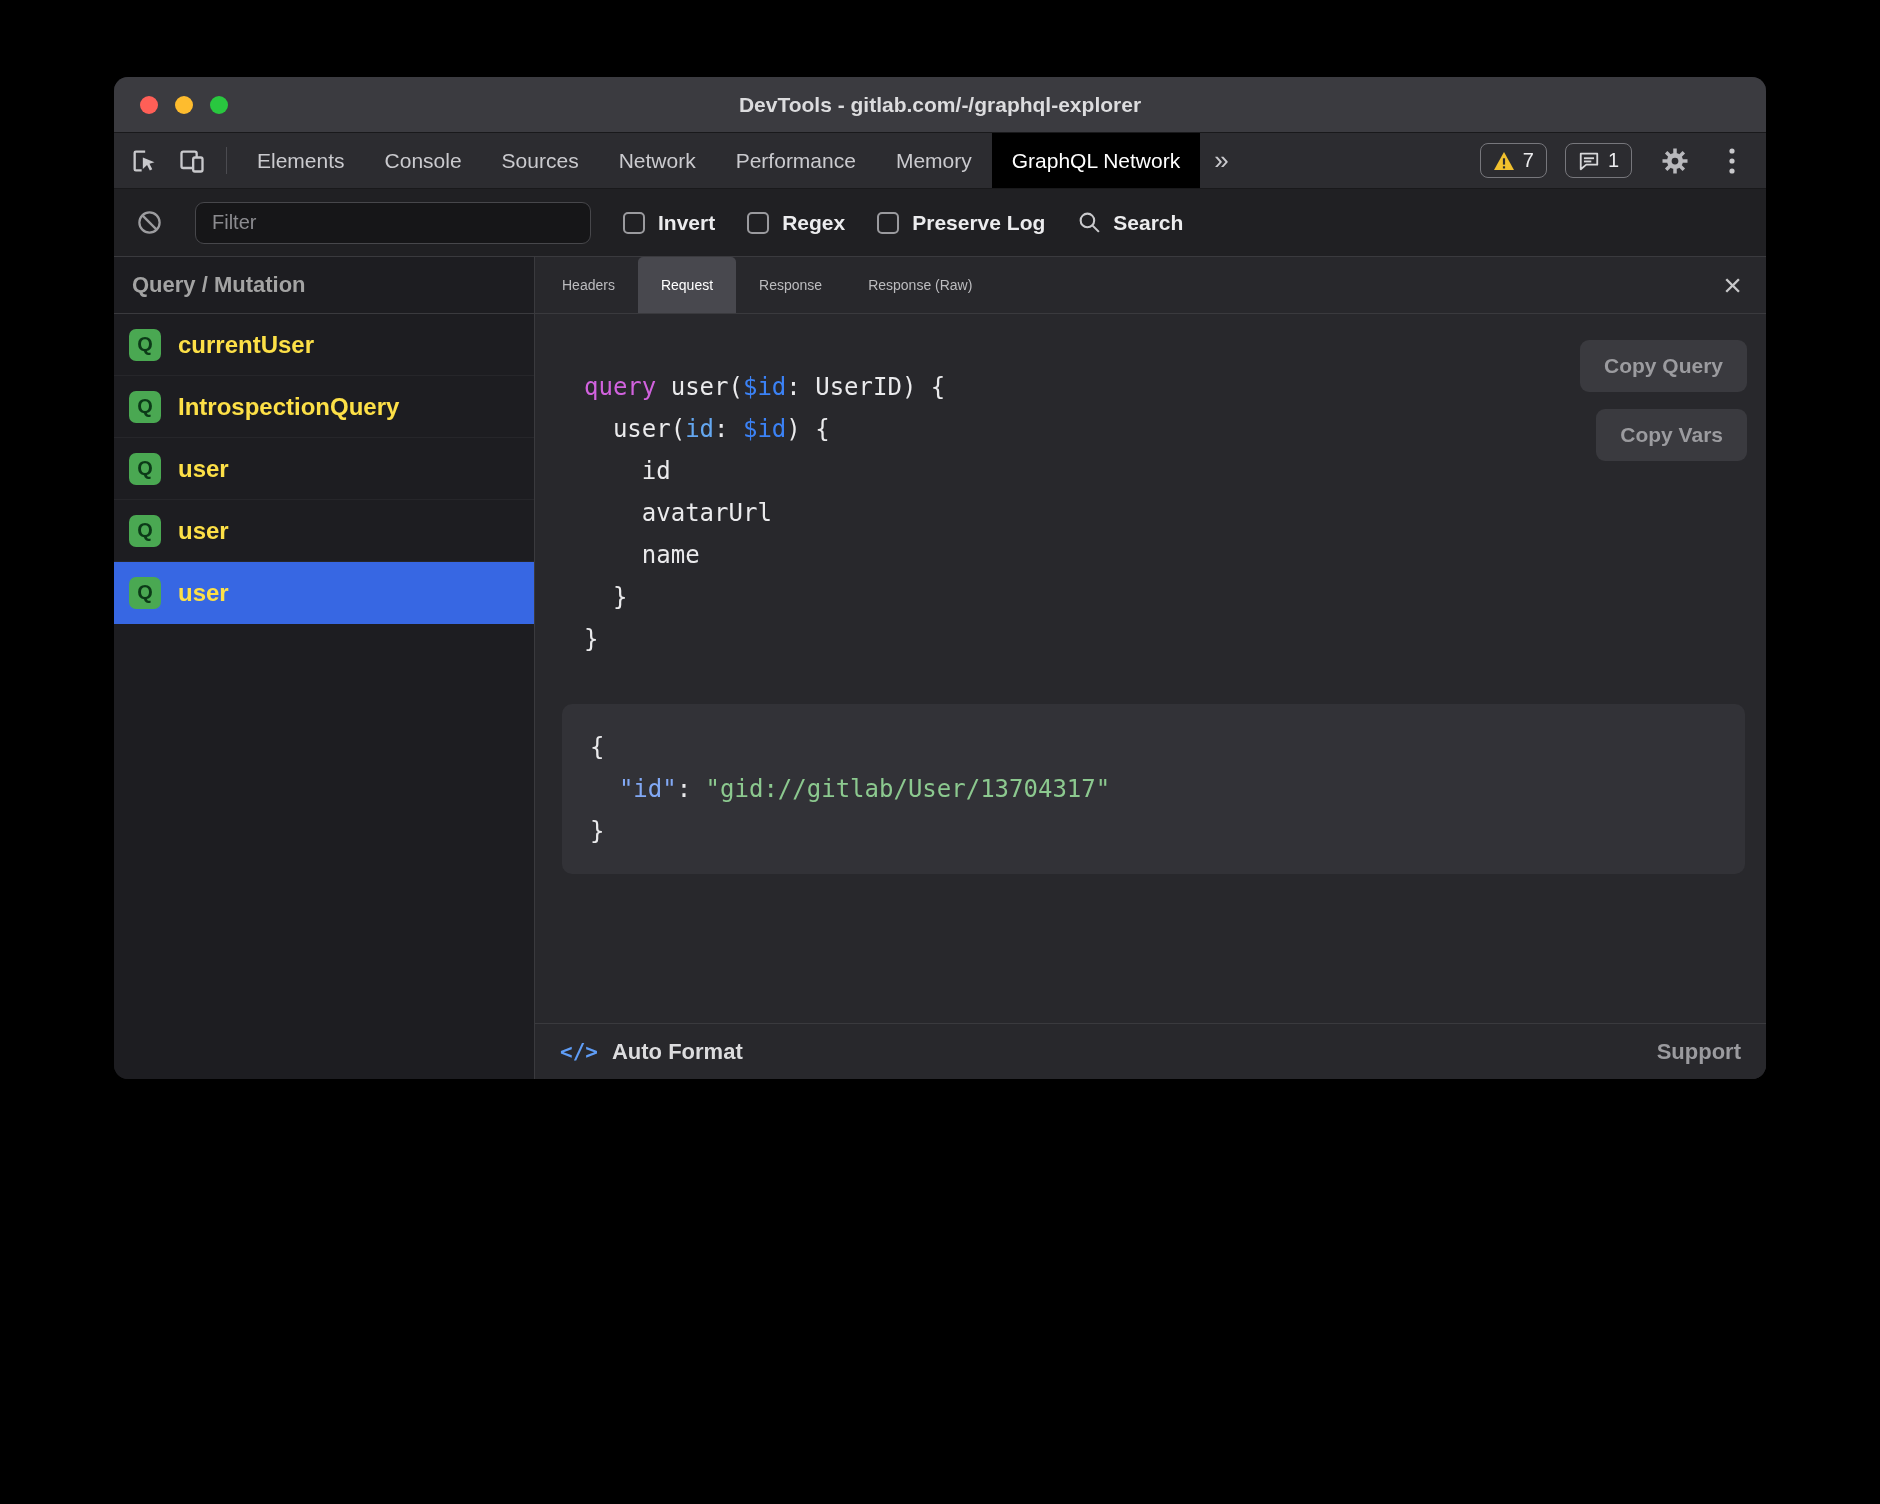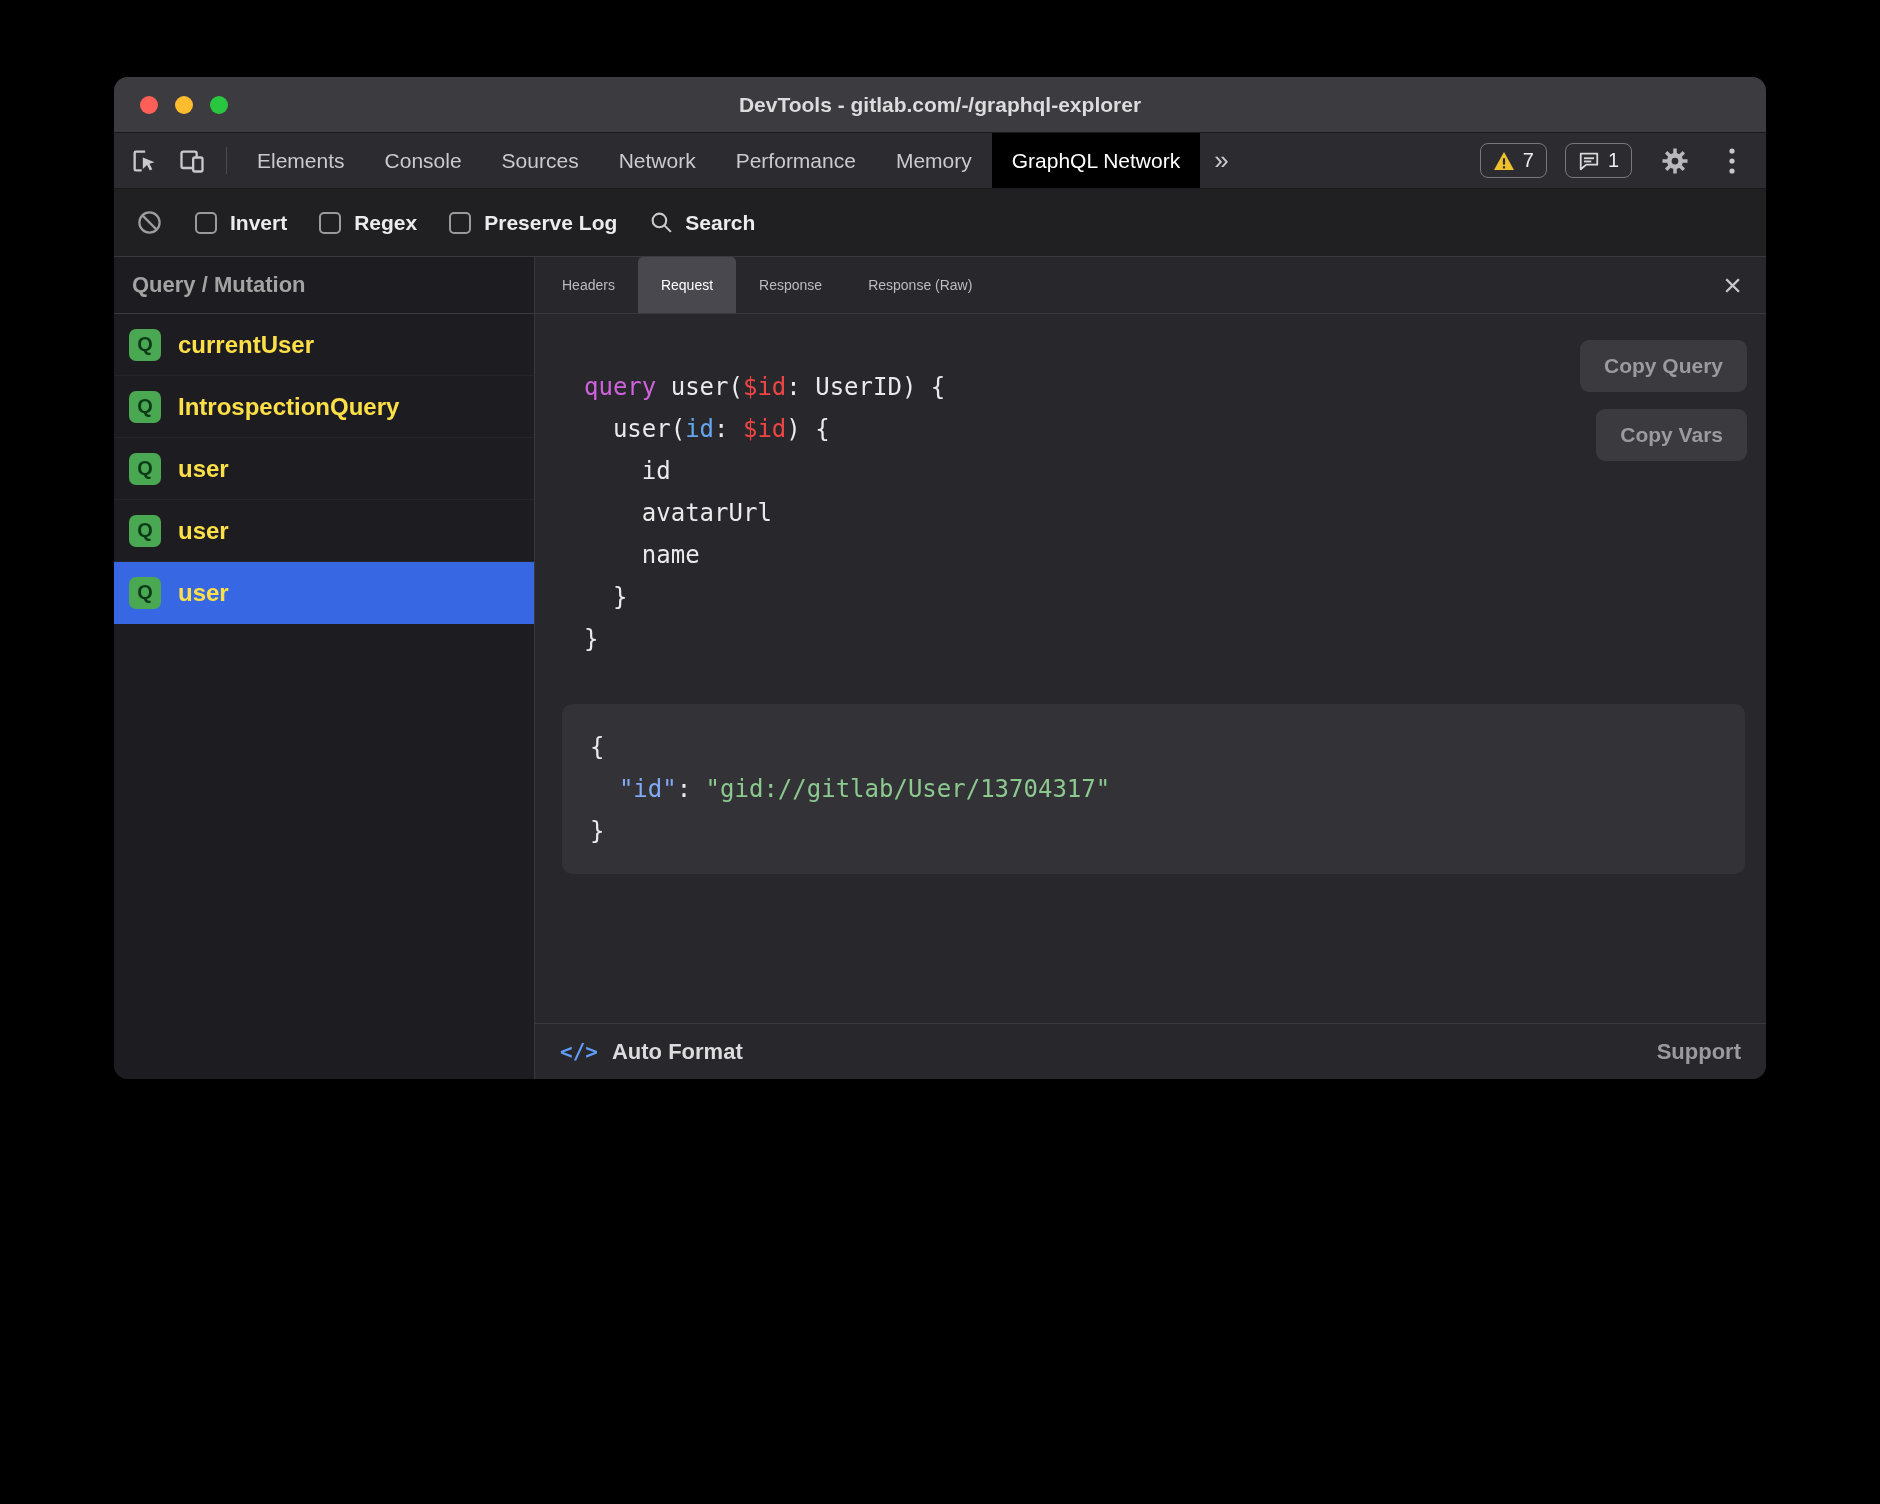--- a/index.html
+++ b/index.html
@@ -100,21 +100,21 @@
     line-height:1; cursor:pointer;
   }
   .content {
     flex:1; min-height:0; position:relative; overflow:hidden;
     padding:52px 21px 0 27px;
     font-family:"DejaVu Sans Mono", monospace;
   }
   .cl { font-size:24px; line-height:42px; color:#eaeaec; white-space:pre; }
   .code-block { margin-left:22px; }
   .tk-kw  { color:#d162de;text-align:center; }
-  .tk-var { color:#ef4444; }
+  .tk-var { color:#3b82f6; }
   .tk-arg { color:#64a7f0; }
   .tk-key { color:#82a9f5; }
   .tk-str { color:#8cc98f; }
   .copybtns {
     position:absolute; top:26px; right:19px; display:flex; flex-direction:column;
     align-items:flex-end; gap:17px; z-index:3;
   }
   .copybtns button {
     background:#3a3a3f; border:none; border-radius:9px; color:#9b9b9f;
     font-size:21px; font-weight:600; padding:14px 24px; cursor:pointer;
@@ -211,20 +211,21 @@
     </div>
   </div>
 
   <div class="filterbar">
     <span class="icon-btn" style="padding:0;">
       <svg width="27" height="27" viewBox="0 0 24 24">
         <circle cx="12" cy="12" r="9" fill="none" stroke="#9c9c9f" stroke-width="2"></circle>
         <line x1="5.7" y1="5.7" x2="18.3" y2="18.3" stroke="#9c9c9f" stroke-width="2"></line>
       </svg>
     </span>
+    <input class="filter-input" type="text" placeholder="Filter" style="">
     <label class="chk">
       <span class="box"></span>
       <span class="lbl">Invert</span>
     </label>
     <label class="chk">
       <span class="box"></span>
       <span class="lbl">Regex</span>
     </label>
     <label class="chk">
       <span class="box"></span>

